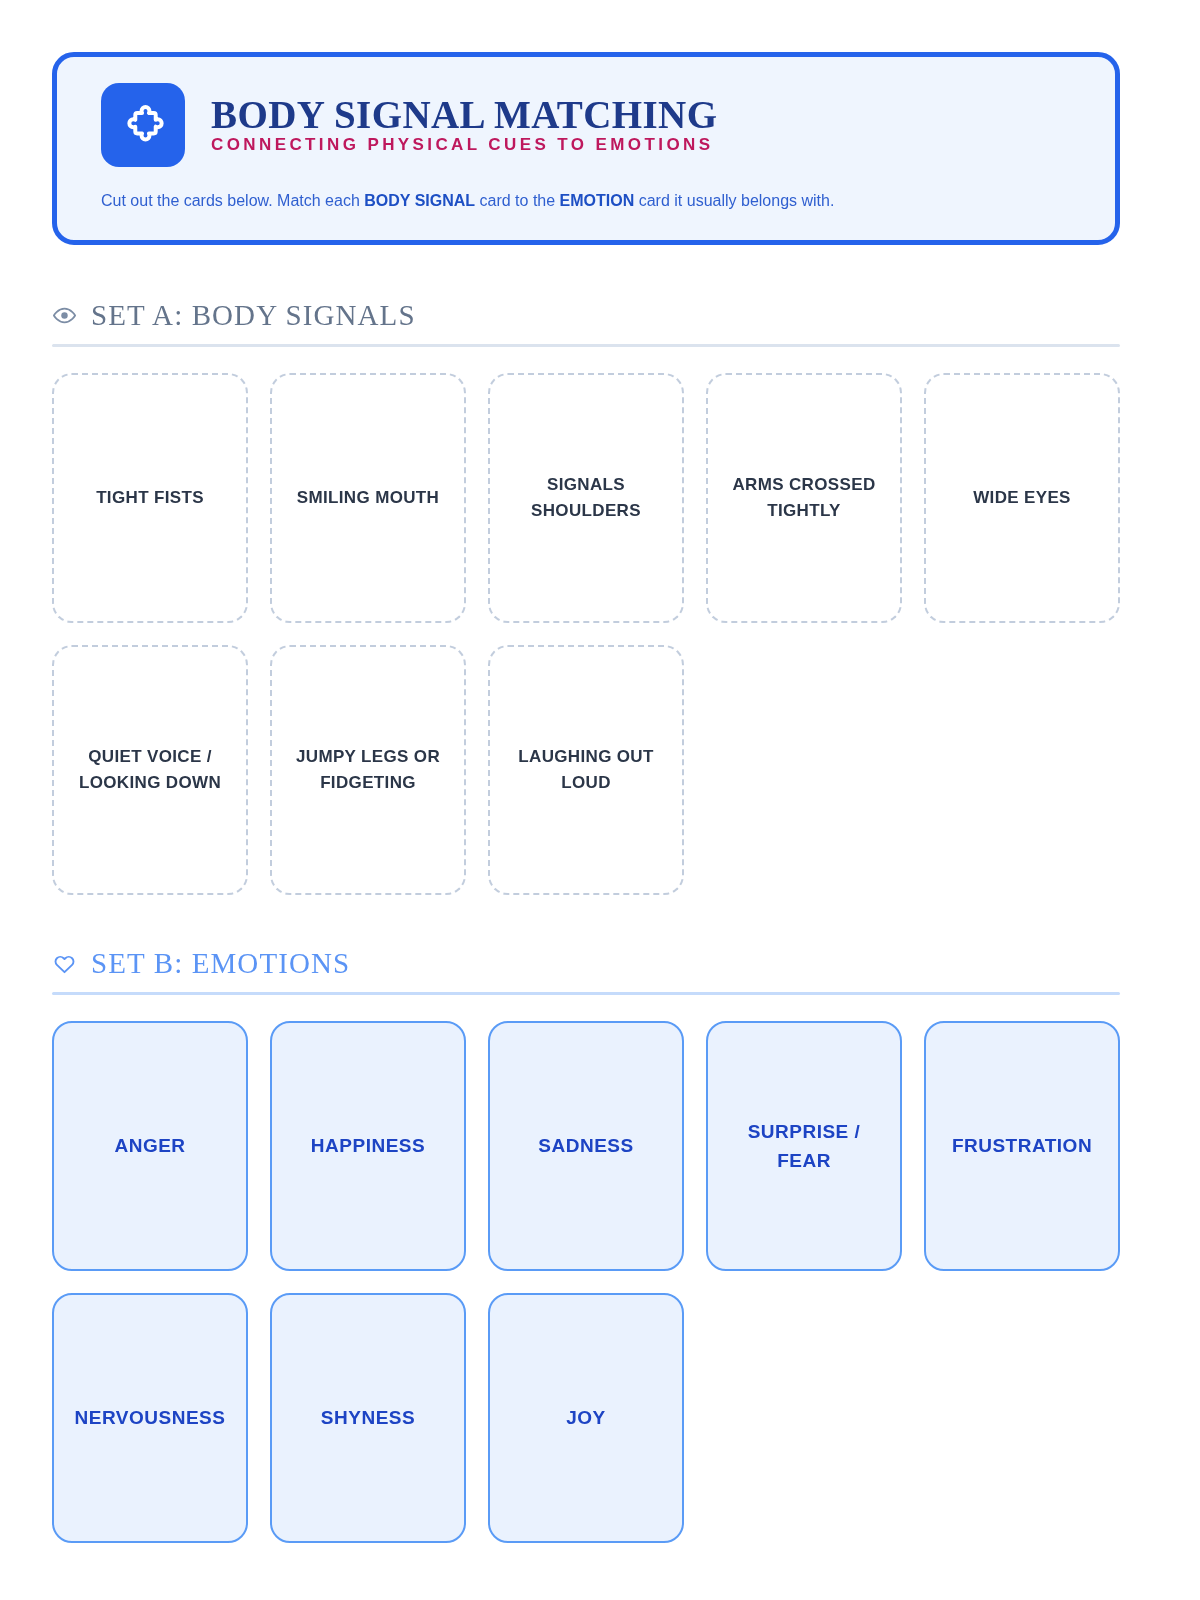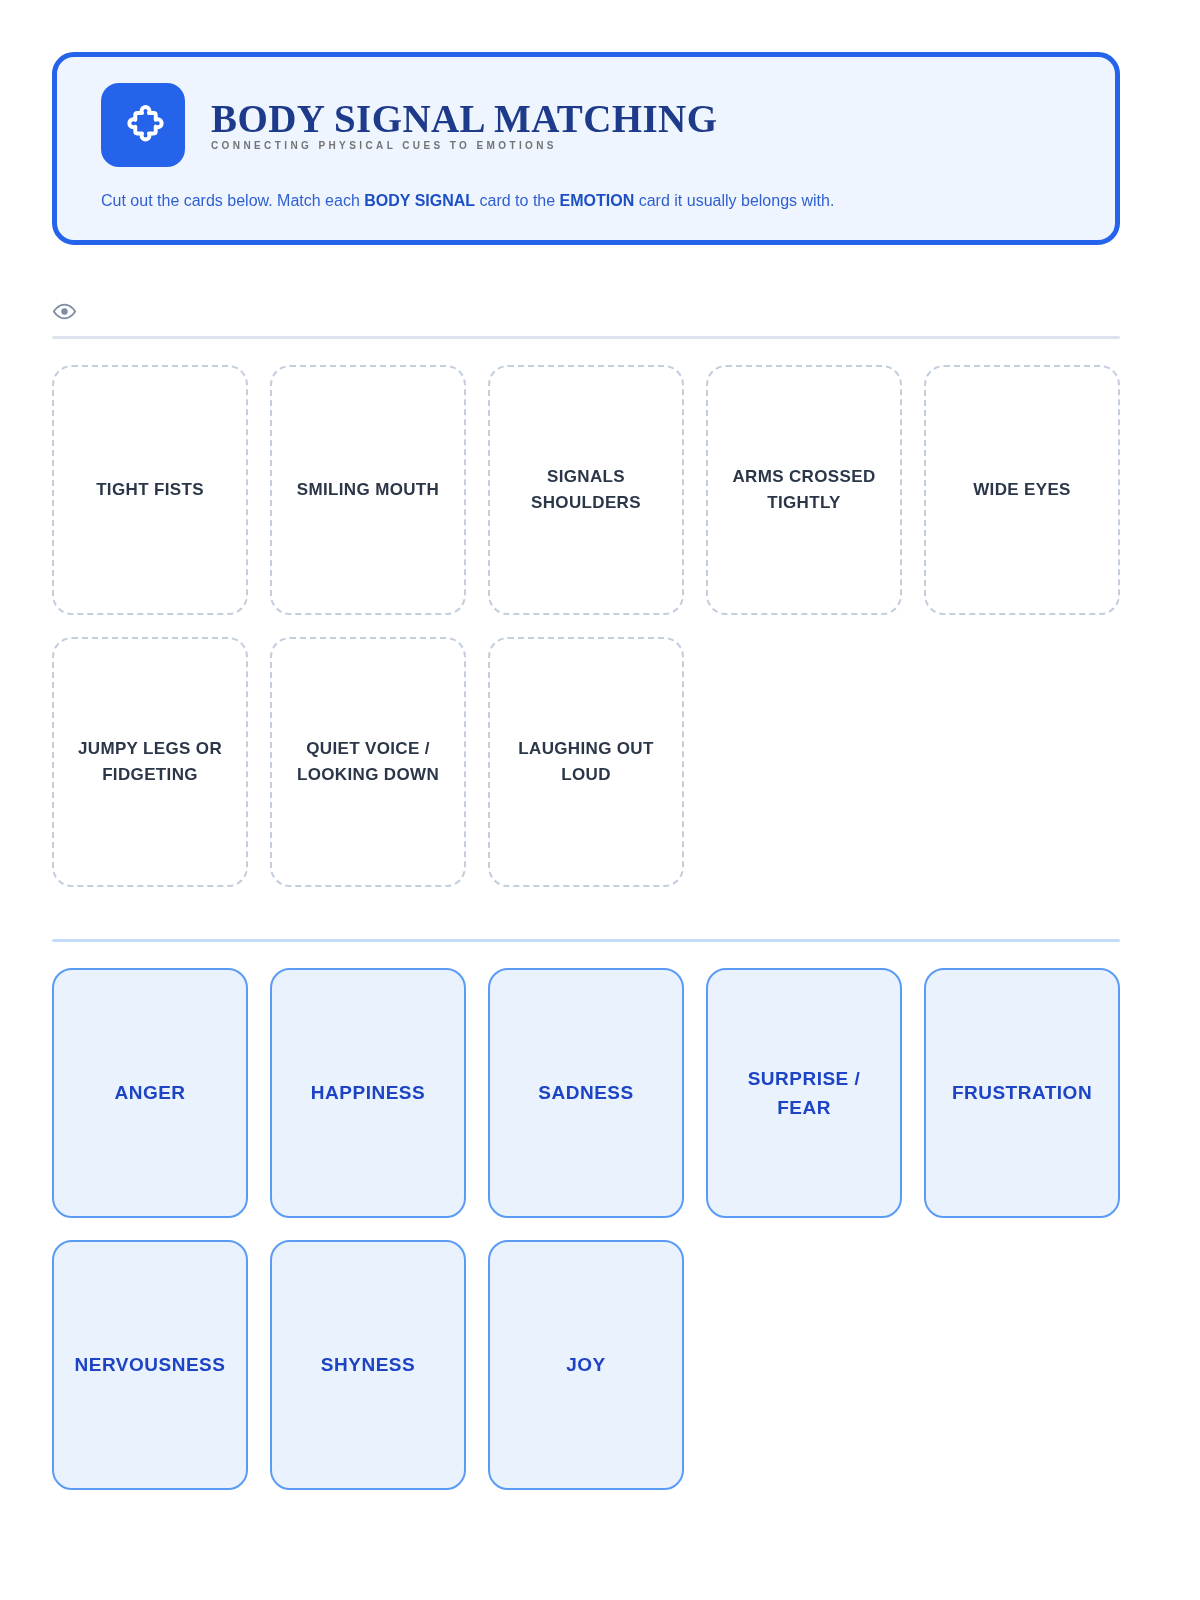--- a/index.html
+++ b/index.html
@@ -53,23 +53,23 @@
   .banner-title {
     font-family: "Liberation Serif", serif;
     font-size: 39px;
     font-weight: 700;
     color: #1e3a8a;
     letter-spacing: 0.4px;
     line-height: 1.05;
   }
 
   .banner-subtitle {
-    font-size: 10px;
-    font-weight: 700;
-    color: #737373;
+    font-size: 17px;
+    font-weight: 700;
+    color: #be185d;
     letter-spacing: 3.4px;
   }
 
   .banner-instructions {
     margin-top: 22px;
     font-size: 16px;
     color: #2f5fd0;
     line-height: 1.45;
   }
 
@@ -171,52 +171,61 @@
   </div>
 
   <div class="section section-a">
     <div class="section-head">
       <span class="section-icon">
         <svg width="25" height="25" viewBox="0 0 24 24" fill="none" stroke="#7c8da5" stroke-width="1.7" stroke-linecap="round" stroke-linejoin="round">
           <path d="M1.8 12S5.4 5.4 12 5.4 22.2 12 22.2 12 18.6 18.6 12 18.6 1.8 12 1.8 12z"></path>
           <circle cx="12" cy="12" r="3.1" fill="#7c8da5" stroke="none"></circle>
         </svg>
       </span>
+      <span class="section-title">SET A: BODY SIGNALS</span>
     </div>
     <div class="section-rule"></div>
 
     <div class="grid">
       <div class="card card-signal">
         <span class="card-label">TIGHT FISTS</span>
       </div>
       <div class="card card-signal">
         <span class="card-label">SMILING MOUTH</span>
       </div>
       <div class="card card-signal">
         <span class="card-label">SIGNALS SHOULDERS</span>
       </div>
       <div class="card card-signal">
         <span class="card-label">ARMS CROSSED TIGHTLY</span>
       </div>
       <div class="card card-signal">
         <span class="card-label">WIDE EYES</span>
       </div>
       <div class="card card-signal">
+        <span class="card-label">QUIET VOICE / LOOKING DOWN</span>
+      </div>
+      <div class="card card-signal">
         <span class="card-label">JUMPY LEGS OR FIDGETING</span>
       </div>
       <div class="card card-signal">
-        <span class="card-label">QUIET VOICE / LOOKING DOWN</span>
-      </div>
-      <div class="card card-signal">
         <span class="card-label">LAUGHING OUT LOUD</span>
       </div>
     </div>
   </div>
 
   <div class="section section-b set-b-wrap">
+    <div class="section-head">
+      <span class="section-icon">
+        <svg width="25" height="25" viewBox="0 0 24 24" fill="none" stroke="#5b94f5" stroke-width="1.8" stroke-linecap="round" stroke-linejoin="round">
+          <path d="M12 20.3l-7.3-7.05a4.4 4.4 0 0 1 0-6.3 4.6 4.6 0 0 1 6.45 0L12 7.8l.85-.85a4.6 4.6 0 0 1 6.45 0 4.4 4.4 0 0 1 0 6.3z"></path>
+        </svg>
+      </span>
+      <span class="section-title">SET B: EMOTIONS</span>
+    </div>
     <div class="section-rule"></div>
 
     <div class="grid">
       <div class="card card-emotion">
         <span class="card-label">ANGER</span>
       </div>
       <div class="card card-emotion">
         <span class="card-label">HAPPINESS</span>
       </div>
       <div class="card card-emotion">

